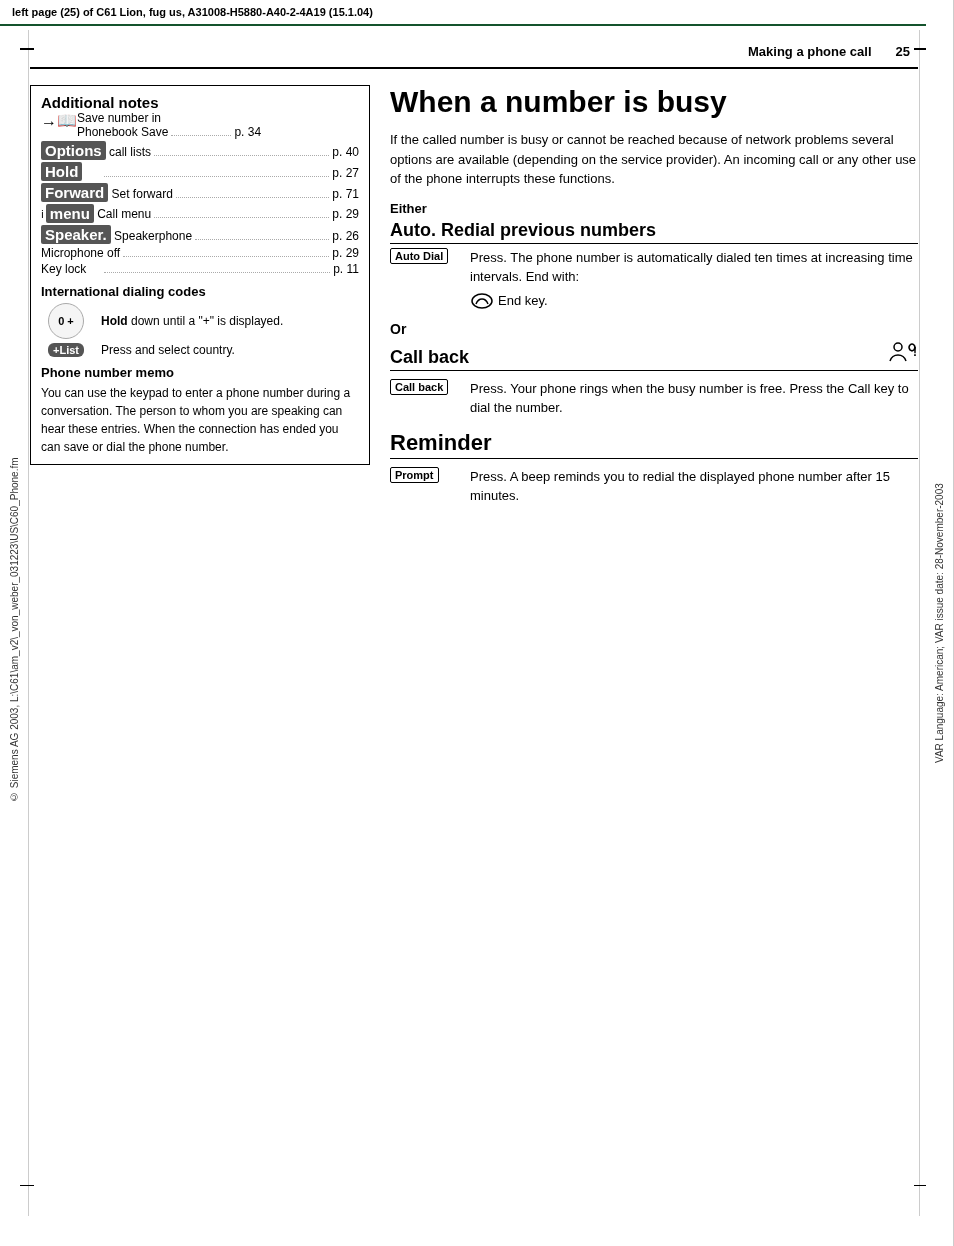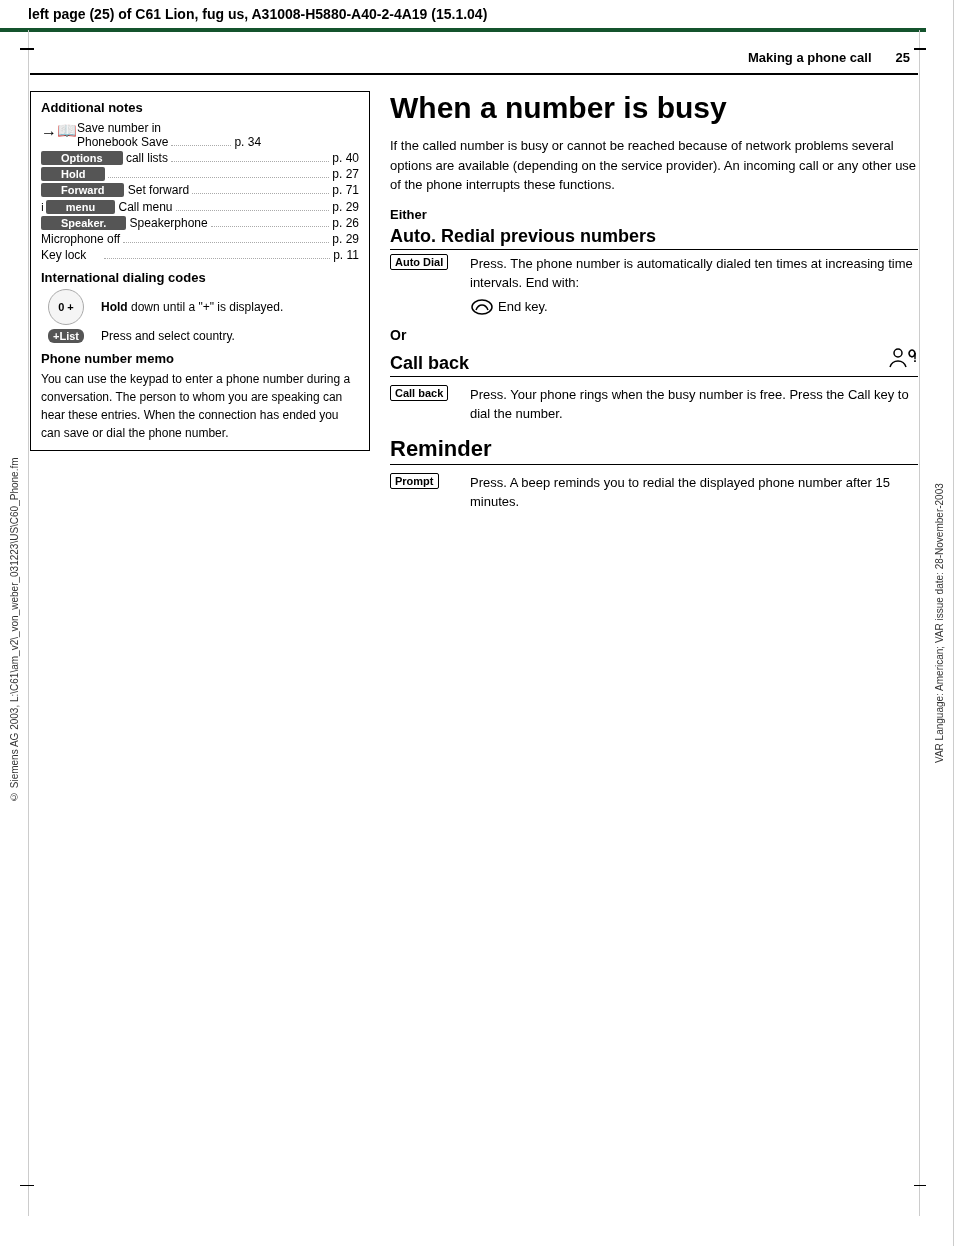--- a/index.html
+++ b/index.html
@@ -9,24 +9,24 @@
       background: #fff;
       color: #000;
       width: 954px;
       min-height: 1246px;
       position: relative;
       overflow: hidden;
     }
 
     
     .top-bar {
-      font-size: 14px;
-      font-weight: bold;
-      padding: 6px 28px;
-      border-bottom: 4px solid #14532d;
+      font-size: 11px;
+      font-weight: bold;
+      padding: 6px 12px;
+      border-bottom: 2px solid #14532d;
       background: #fff;
     }
 
     
     .sidebar-text {
       position: absolute;
       right: 0;
       top: 0;
       width: 28px;
       height: 1246px;
@@ -101,22 +101,21 @@
     }
 
     
     .notes-box {
       border: 1.5px solid #000;
       padding: 8px 10px;
       margin-bottom: 12px;
     }
     .notes-box-title {
       font-weight: bold;
-      font-size: 13px;
-      margin-bottom: 6px;
+      font-size: 15px;
     }
 
     .notes-row {
       display: flex;
       align-items: flex-start;
       margin-bottom: 2px;
       font-size: 12px;
     }
     .notes-row .icon-cell {
       width: 36px;
@@ -127,23 +126,23 @@
     }
     .notes-row .text-cell {
       flex: 1;
     }
 
     
     .btn-label {
       display: inline-block;
       background: #555;
       color: #fff;
-      font-size: 11px;
-      font-weight: bold;
-      padding: 1px 20px;
+      font-size: 15px;
+      font-weight: bold;
+      padding: 1px 4px;
       border-radius: 2px;
     }
     .btn-label-light {
       display: inline-block;
       background: #fff;
       color: #000;
       font-size: 11px;
       font-weight: bold;
       padding: 1px 4px;
       border: 1.5px solid #000;

